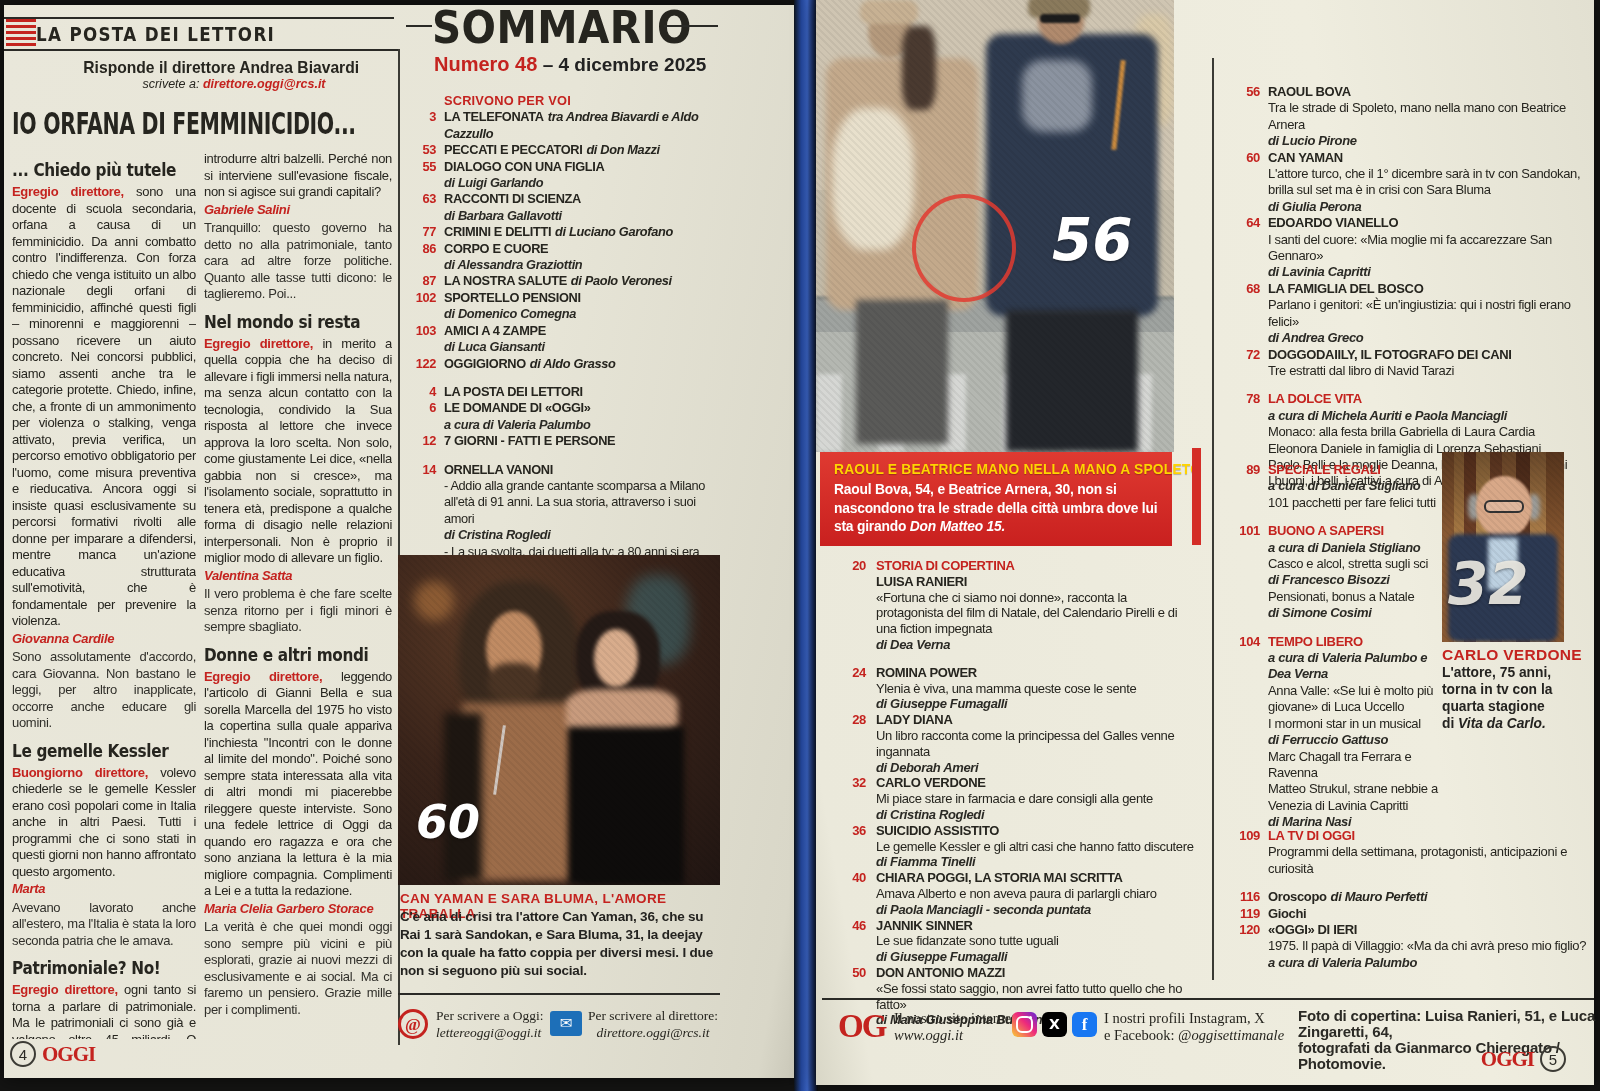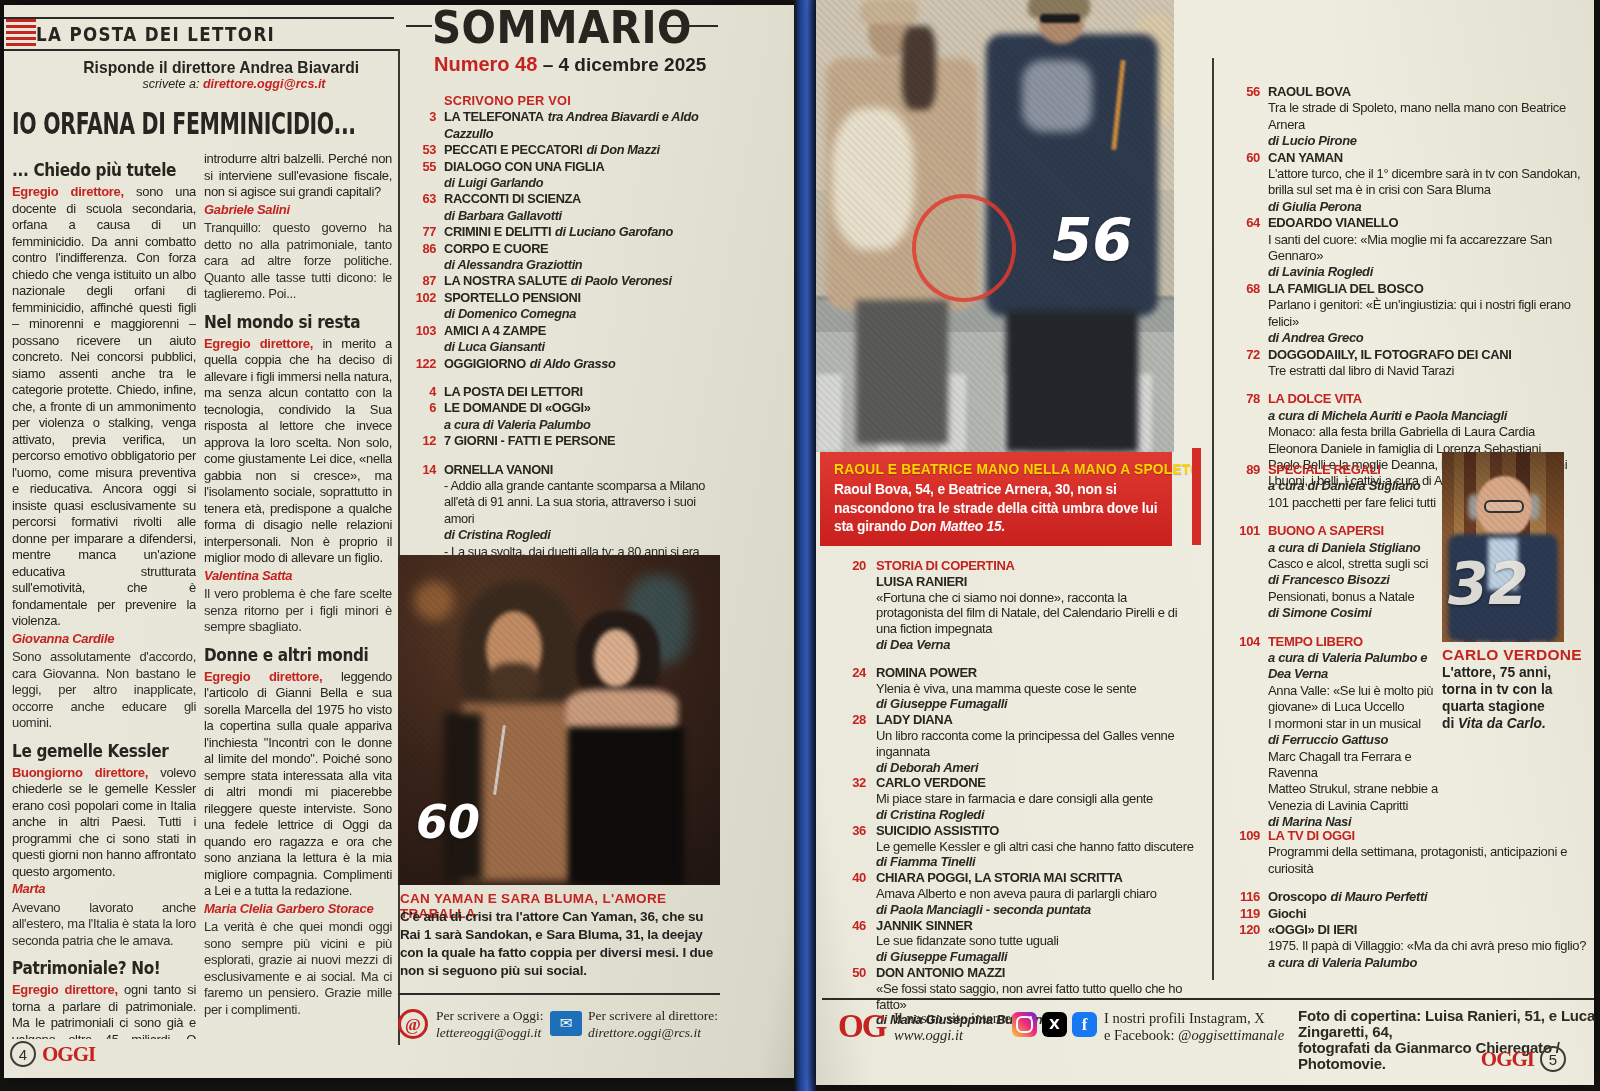--- a/index.html
+++ b/index.html
@@ -339,21 +339,21 @@
     <div class="cap60-b">C'è aria di crisi tra l'attore Can Yaman, 36, che su Rai 1 sarà Sandokan, e Sara Bluma, 31, la deejay con la quale ha fatto coppia per diversi mesi. I due non si seguono più sui social.</div>
 
     <div class="som-div"></div>
     <div class="som-footer">
       <div class="at-icon">@</div>
       <div class="sf-block" style="left:38px;">
         <span>Per scrivere a Oggi:</span><br>
         <span class="it">lettereoggi@oggi.it</span>
       </div>
       <div class="env-icon">✉</div>
-      <div class="sf-block" style="left:190px;">
+      <div class="sf-block" style="left:190px;text-align:center;">
         <span>Per scrivere al direttore:</span><br>
         <span class="it">direttore.oggi@rcs.it</span>
       </div>
     </div>
 
     <div class="badge" style="left:6px;top:1036px;">
       <span class="circ">4</span>
       <span class="logo">OGGI</span>
     </div>
   </div>
@@ -529,21 +529,21 @@
 
         <div class="toc-row k-title">
           <span class="toc-num">64</span><span class="toc-body"><span class="toc-t">EDOARDO VIANELLO</span></span>
         </div>
 
         <div class="toc-row k-desc">
           <span class="toc-body"><span class="toc-t">I santi del cuore: «Mia moglie mi fa accarezzare San Gennaro»</span></span>
         </div>
 
         <div class="toc-row k-by">
-          <span class="toc-body"><span class="toc-t">di Lavinia Rogledi</span></span>
+          <span class="toc-body"><span class="toc-t">di Lavinia Capritti</span></span>
         </div>
 
         <div class="toc-row k-title">
           <span class="toc-num">68</span><span class="toc-body"><span class="toc-t">LA FAMIGLIA DEL BOSCO</span></span>
         </div>
 
         <div class="toc-row k-desc">
           <span class="toc-body"><span class="toc-t">Parlano i genitori: «È un'ingiustizia: qui i nostri figli erano felici»</span></span>
         </div>
 

